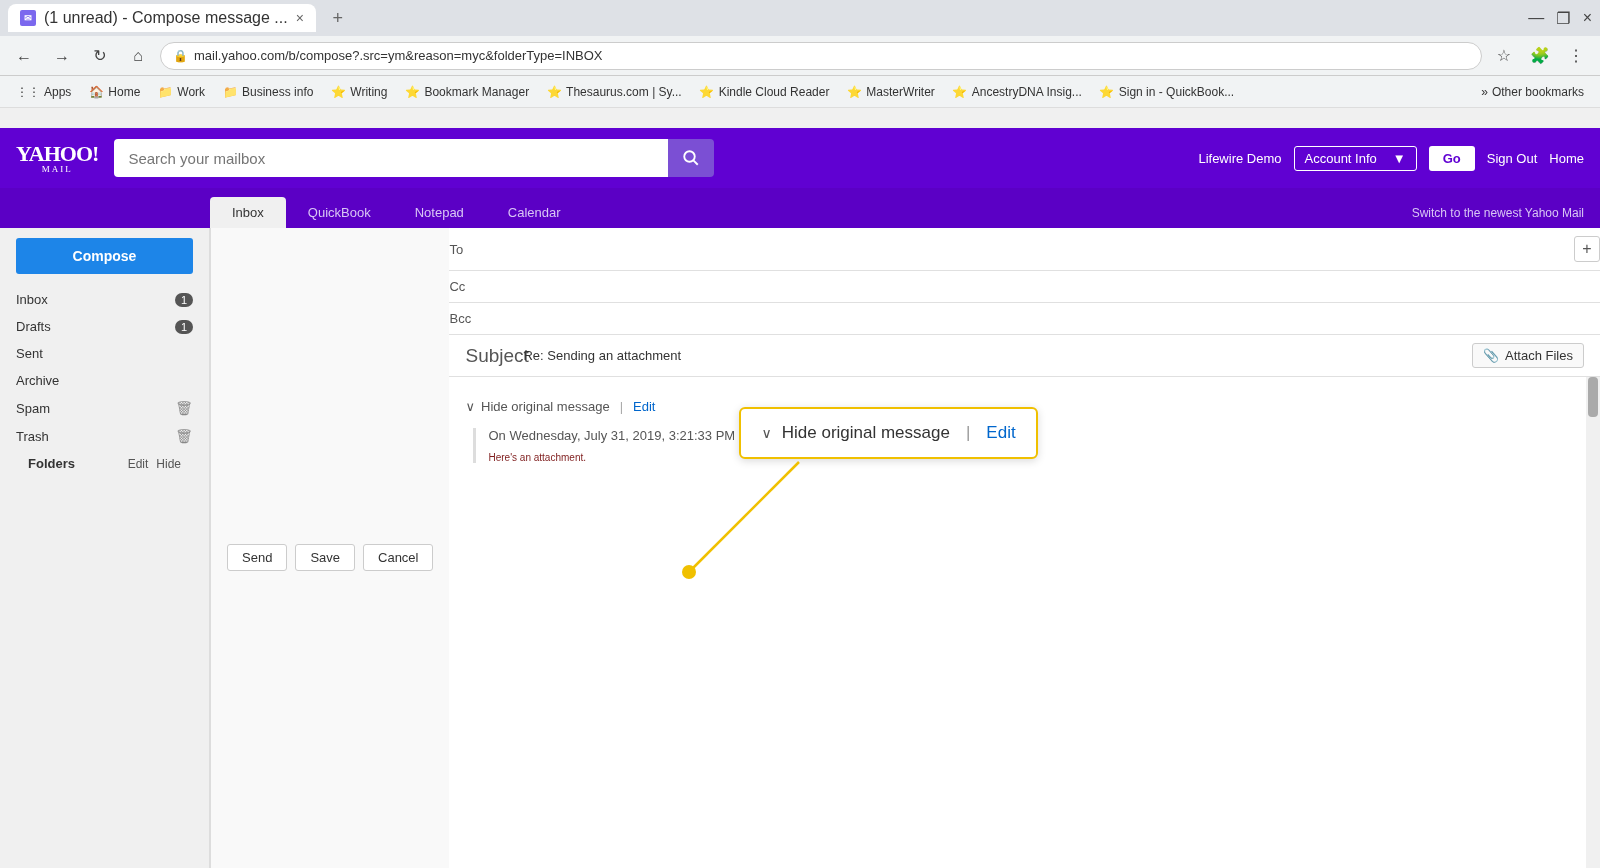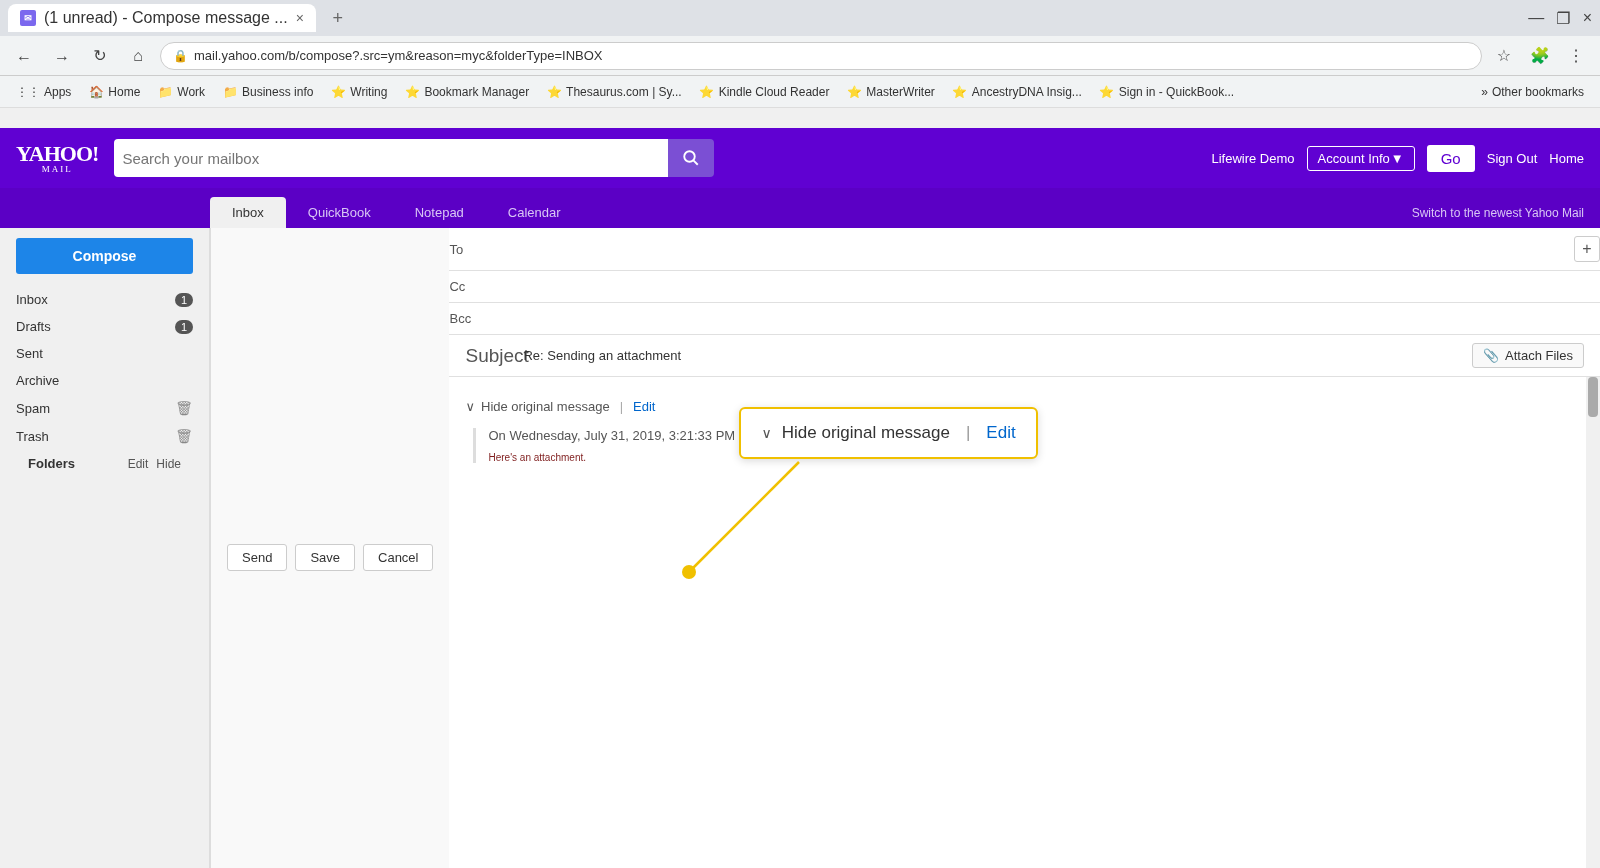--- a/index.html
+++ b/index.html
@@ -27,27 +27,27 @@
     .bookmark-item { display: flex; align-items: center; gap: 4px; padding: 2px 8px; border-radius: 4px; cursor: pointer; color: #333; white-space: nowrap; }
 
     
     .yahoo-app { display: flex; flex-direction: column; height: 760px; background: #fff; margin-top: 20px; }
 
     
     .yahoo-header { background: #6001d2; height: 60px; display: flex; align-items: center; padding: 0 16px; gap: 16px; }
     .yahoo-logo { color: #fff; font-size: 22px; font-weight: 900; font-family: 'Georgia', serif; letter-spacing: -1px; display: flex; flex-direction: column; align-items: center; line-height: 1; }
     .yahoo-logo-sub { font-size: 9px; font-weight: normal; letter-spacing: 2px; }
     .yahoo-search { flex: 1; display: flex; align-items: center; gap: 0; max-width: 600px; }
-    .yahoo-search-input { flex: 1; height: 38px; border: none; border-radius: 4px 0 0 4px; padding: 0 8px; font-size: 15px; color: #999; background: #fff; outline: none; }
+    .yahoo-search-input { flex: 1; height: 38px; border: none; border-radius: 4px 0 0 4px; padding: 0 14px; font-size: 15px; color: #999; background: #fff; outline: none; }
     .yahoo-search-btn { height: 38px; width: 46px; background: #7b4fd4; border: none; border-radius: 0 4px 4px 0; cursor: pointer; display: flex; align-items: center; justify-content: center; }
     .yahoo-search-btn svg { fill: #fff; }
     .yahoo-header-actions { margin-left: auto; display: flex; align-items: center; gap: 12px; }
     .yahoo-header-link { color: #fff; text-decoration: none; font-size: 13px; }
-    .yahoo-account-btn { background: none; border: 1px solid #fff; color: #fff; padding: 4px 10px; border-radius: 3px; font-size: 13px; cursor: pointer; display: flex; align-items: center; gap: 1px; }
-    .yahoo-go-btn { background: #fff; color: #6001d2; border: none; padding: 5px 14px; border-radius: 3px; font-size: 15px; font-weight: normal; cursor: pointer; }
+    .yahoo-account-btn { background: none; border: 1px solid #fff; color: #fff; padding: 4px 10px; border-radius: 3px; font-size: 13px; cursor: pointer; display: flex; align-items: center; gap: 16px; }
+    .yahoo-go-btn { background: #fff; color: #6001d2; border: none; padding: 5px 14px; border-radius: 3px; font-size: 13px; font-weight: bold; cursor: pointer; }
     .yahoo-signout-link { color: #fff; font-size: 13px; text-decoration: none; cursor: pointer; }
     .yahoo-home-link { color: #fff; font-size: 13px; text-decoration: none; cursor: pointer; }
 
     
     .yahoo-nav { background: #5b00c5; display: flex; align-items: flex-end; padding-left: 210px; height: 40px; }
     .nav-tab { padding: 8px 22px; color: #d9c6f5; font-size: 13px; cursor: pointer; border-radius: 4px 4px 0 0; text-decoration: none; }
     .nav-tab.active { background: #f0f0f0; color: #333; font-weight: normal; }
     .switch-newest { margin-left: auto; color: #d9c6f5; font-size: 12px; padding: 8px 16px; cursor: pointer; }
 
     

